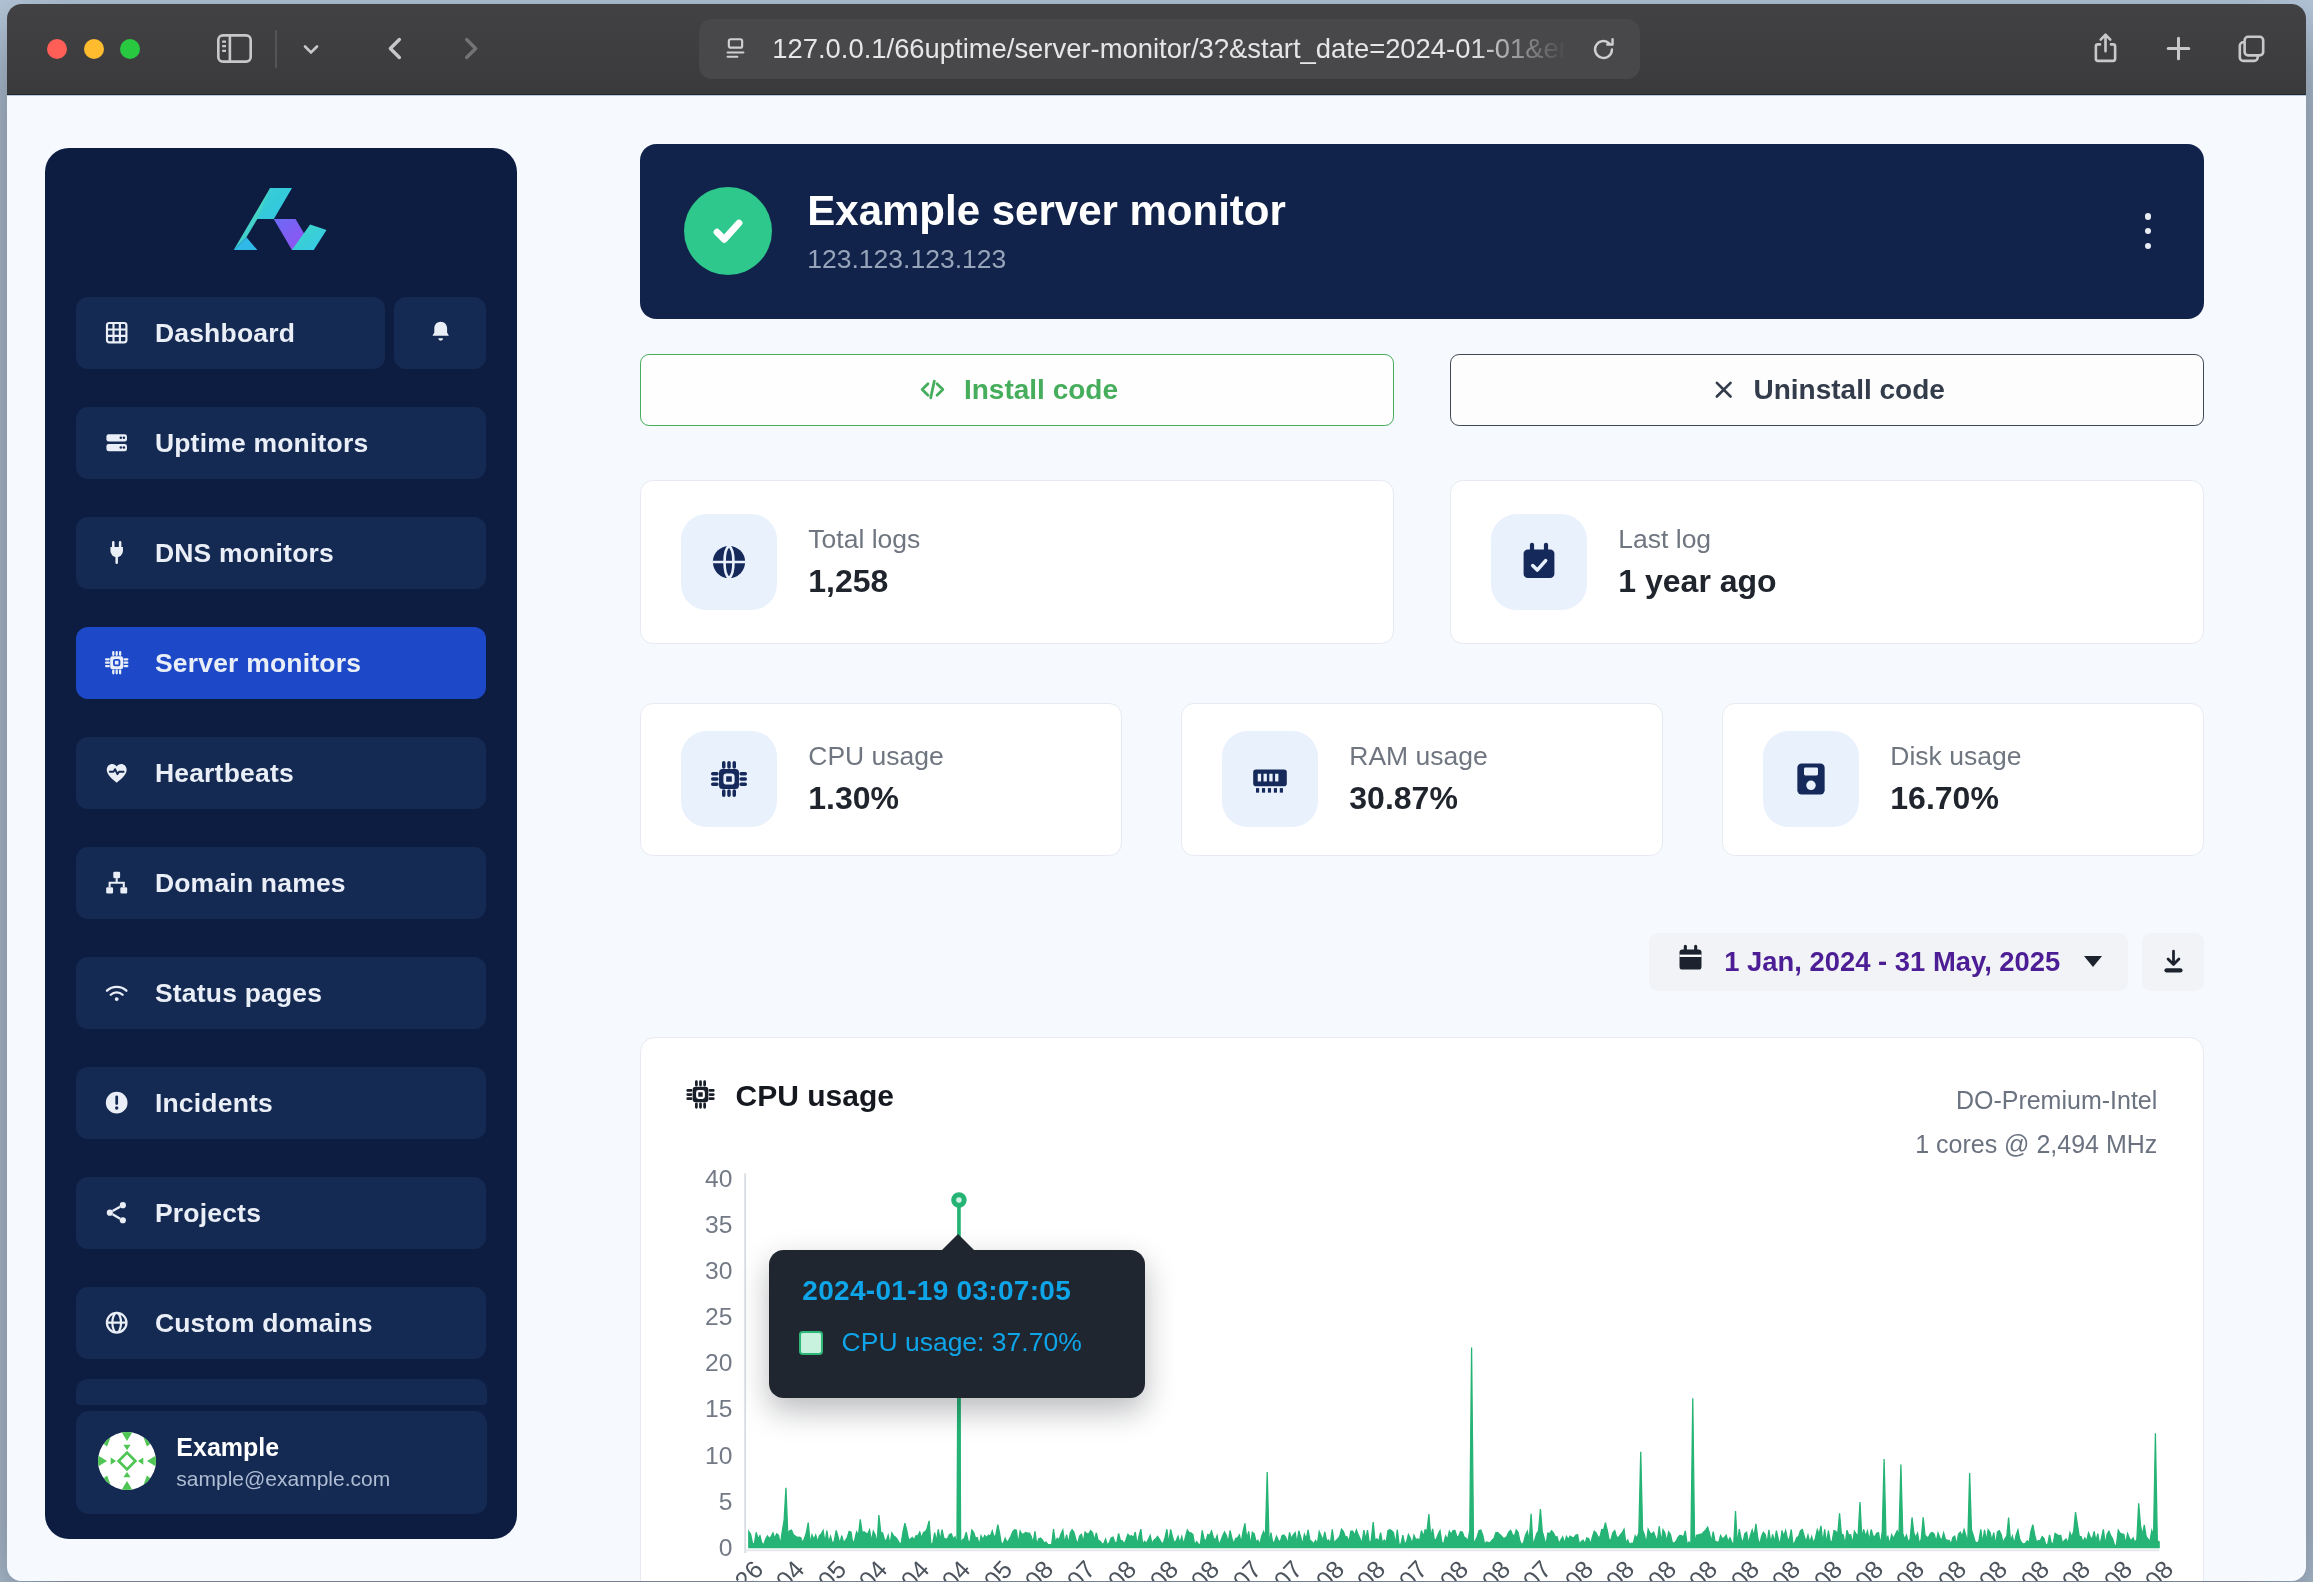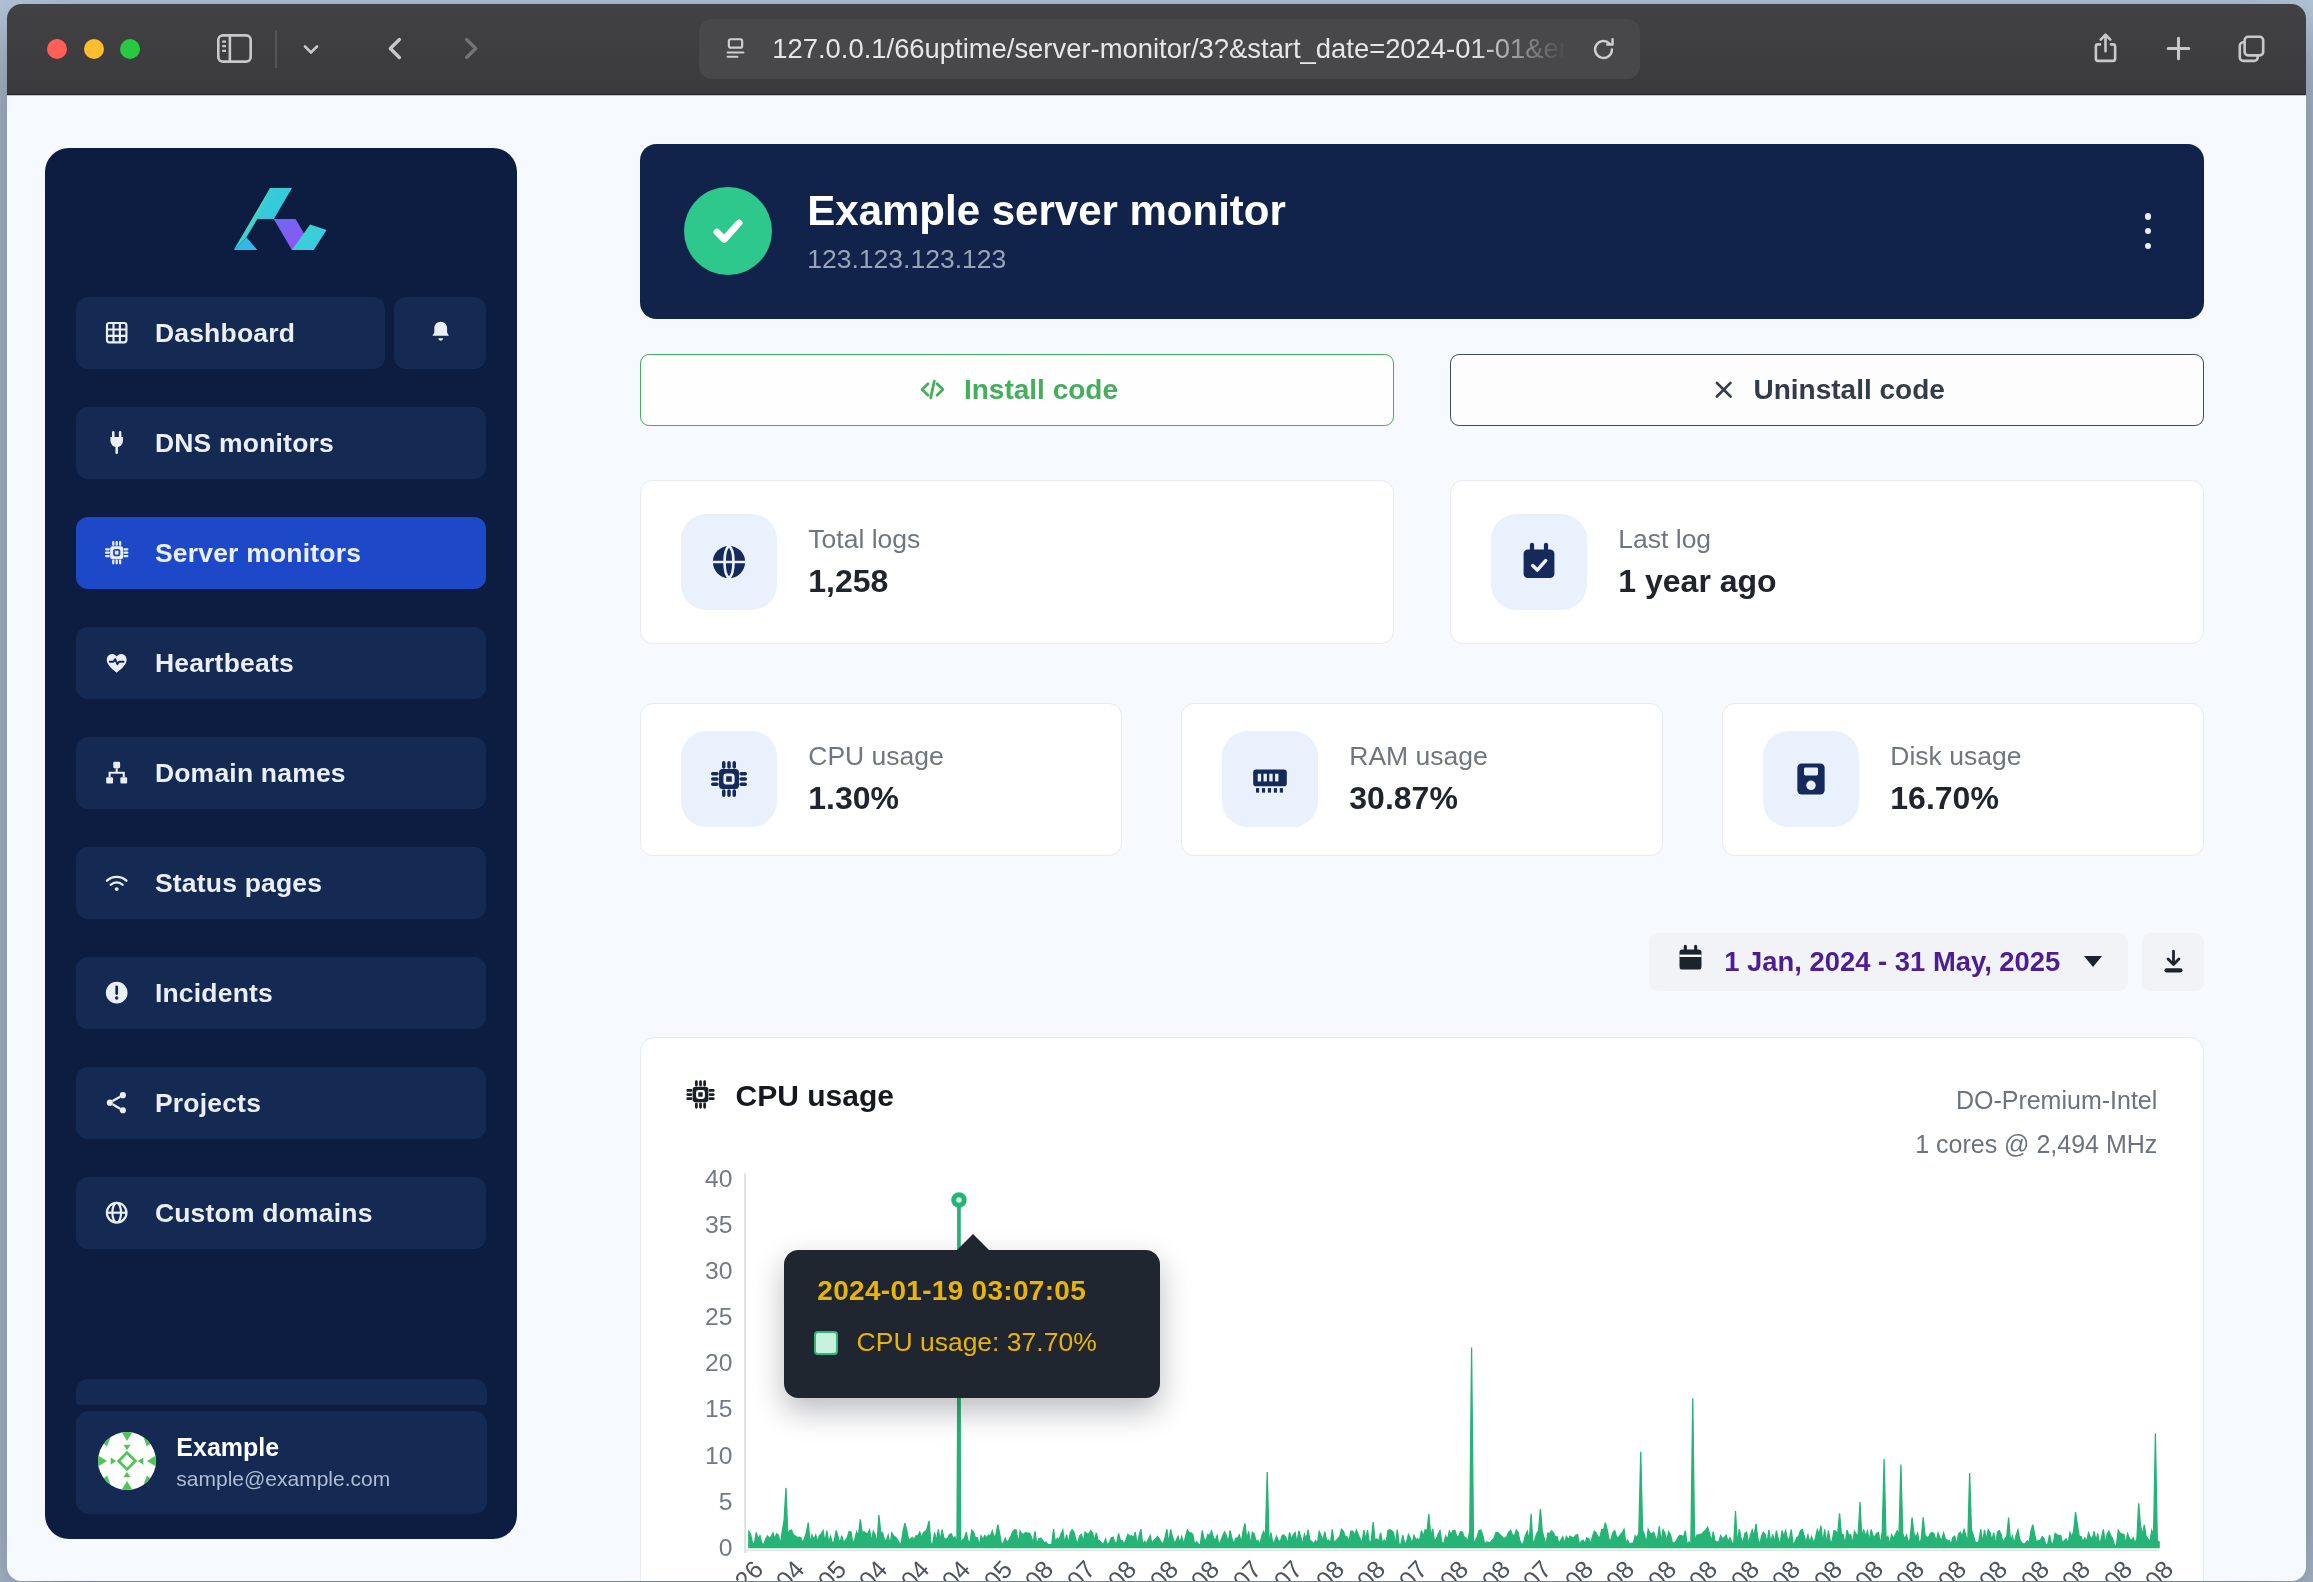--- a/index.html
+++ b/index.html
@@ -68,21 +68,21 @@
   .dl-btn{width:62px;height:58px;background:#f1f3f6;border-radius:9.1px;display:flex;align-items:center;justify-content:center;color:#1d232e;cursor:pointer;}
 
   
   .chart-card{position:relative;margin-top:46px;height:603px;background:#fff;border:0.9px solid #e7eaf0;border-radius:14.6px;}
   .chart-head{position:absolute;left:43px;top:40px;display:flex;align-items:center;gap:18.3px;color:#191f28;}
   .chart-title{font-size:30px;font-weight:700;color:#15191f;}
   .chart-meta{position:absolute;right:46px;top:40px;text-align:right;color:#6b7280;}
   .chart-meta div{font-size:25px;line-height:44px;}
   .chart-svg{position:absolute;left:43px;top:128px;}
   .tick{position:absolute;width:64px;text-align:right;font-size:25px;color:#4d545e;transform:rotate(-47deg);transform-origin:100% 0;white-space:nowrap;}
-  .tooltip{position:absolute;left:143px;top:212px;width:376px;height:148px;background:#20262f;border-radius:14.6px;color:#eab308;box-shadow:0 12.8px 31px rgba(10,15,25,.28);}
+  .tooltip{position:absolute;left:128px;top:212px;width:376px;height:148px;background:#20262f;border-radius:14.6px;color:#0ea5e9;box-shadow:0 12.8px 31px rgba(10,15,25,.28);}
   .tooltip:before{content:"";position:absolute;top:-15.5px;left:172px;border-left:17.4px solid transparent;border-right:17.4px solid transparent;border-bottom:17.4px solid #20262f;}
   .tt-title{padding:25.6px 33px 0;font-size:28px;font-weight:700;letter-spacing:0.3px;}
   .tt-row{display:flex;align-items:center;gap:18.3px;margin:20px 30px 0;}
   .tt-swatch{width:24px;height:24px;background:#c9f2de;border:2.7px solid #2db878;border-radius:3.7px;flex:none;}
   .tt-label{font-size:26.5px;}
 </style>
 </head>
 <body>
 
 <div class="window">
@@ -188,20 +188,35 @@
             <div class="bell-btn">
               <span><svg width="27.4" height="27.4" viewBox="0 0 24 24">
                   <path d="M12 3.3c-3.1 0-5.6 2.5-5.6 5.6v3.7L4.8 15.6h14.4l-1.6-3V8.9c0-3.1-2.5-5.6-5.6-5.6z" fill="currentColor"></path>
                   <path d="M9.9 17.8a2.1 2.1 0 0 0 4.2 0z" fill="currentColor"></path>
                 </svg></span>
             </div>
           </div>
           <div class="nav-item">
             <span class="nav-icon">
               <svg width="27.4" height="27.4" viewBox="0 0 24 24">
+                <rect x="3" y="4.5" width="18" height="6.4" rx="2" fill="currentColor"></rect>
+                <rect x="3" y="13.1" width="18" height="6.4" rx="2" fill="currentColor"></rect>
+                <g fill="#152a52">
+                  <circle cx="15.6" cy="7.7" r="1.1"></circle>
+                  <circle cx="18.3" cy="7.7" r="1.1"></circle>
+                  <circle cx="15.6" cy="16.3" r="1.1"></circle>
+                  <circle cx="18.3" cy="16.3" r="1.1"></circle>
+                </g>
+              </svg>
+            </span>
+            <span class="nav-label">Uptime monitors</span>
+          </div>
+          <div class="nav-item">
+            <span class="nav-icon">
+              <svg width="27.4" height="27.4" viewBox="0 0 24 24">
                 <path d="M9 2.8v4.2M15 2.8v4.2" stroke="currentColor" stroke-width="2.2" stroke-linecap="round" fill="none"></path>
                 <path d="M6.5 7h11v3.4a5.5 5.5 0 0 1-11 0z" fill="currentColor"></path>
                 <path d="M12 15.8v5" stroke="currentColor" stroke-width="2.2" stroke-linecap="round"></path>
               </svg>
             </span>
             <span class="nav-label">DNS monitors</span>
           </div>
           <div class="nav-item active">
             <span class="nav-icon">
               <svg width="27.4" height="27.4" viewBox="0 0 24 24">

